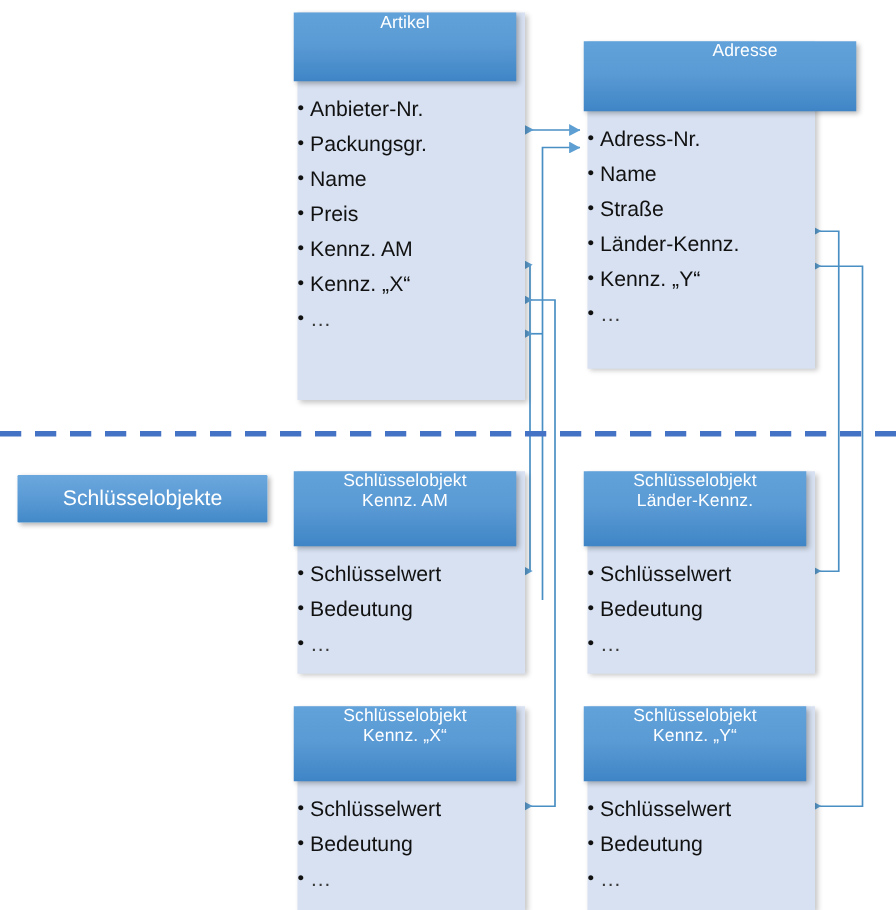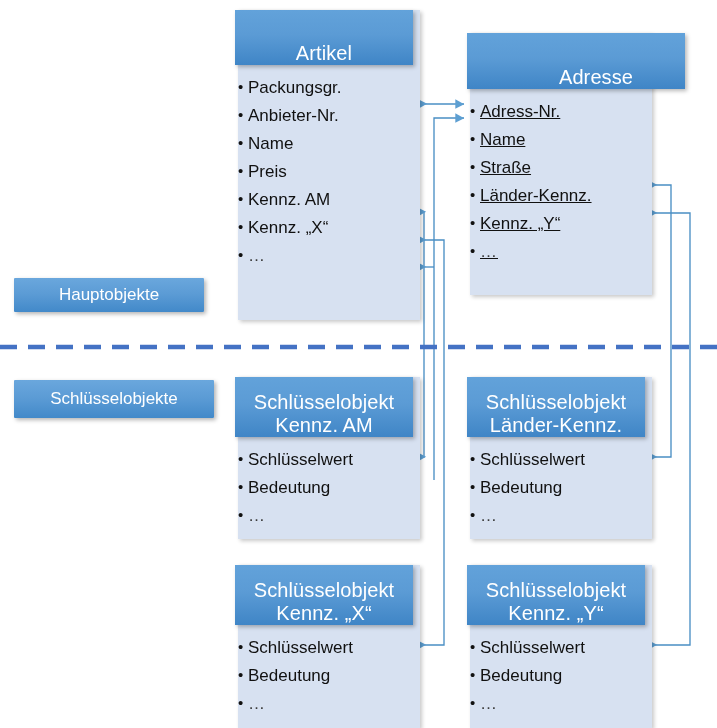--- a/index.html
+++ b/index.html
@@ -47,24 +47,24 @@
   .entity .ent-header {
     position: absolute;
     left: 0;
     top: 0;
     background: linear-gradient(180deg, #62a2da 0%, #5b9bd5 45%, #3f85c6 100%);
     color: #ffffff;
     text-align: center;
     box-shadow: 2px 2px 4px rgba(0,0,0,0.28);
     display: flex;
     align-items: center;
-    justify-content: flex-end;
+    justify-content: flex-start;
     flex-direction: column;
     line-height: 1.14;
-    font-size: 20px;
+    font-size: 14px;
     letter-spacing: 0.1px;
   }
   .entity .ent-header .hl {
     display: block;
     white-space: nowrap;
   }
   .entity .ent-fields {
     position: absolute;
     left: 3px;
     margin: 0;
@@ -146,50 +146,47 @@
       <path d="M 418 267 L 434 267" marker-start="url(#ah-left)"></path>
 
       <path d="M 649 185 L 671 185 L 671 457 L 649 457" marker-start="url(#ah-left)" marker-end="url(#ah-left)"></path>
 
       <path d="M 649 213 L 690 213 L 690 645 L 649 645" marker-start="url(#ah-left)" marker-end="url(#ah-left)"></path>
     </g>
 
     <line id="divider" x1="0" y1="347" x2="717" y2="347" stroke="#4472c4" stroke-width="4.5" stroke-dasharray="17 11"></line>
   </svg>
 
-  <div class="legend-pill" style="left:14px; top:278px; width:190px; height:34px;">
-    <span>Hauptobjekte</span>
-  </div>
 
   <div class="legend-pill" style="left:14px; top:380px; width:200px; height:38px;">
     <span>Schlüsselobjekte</span>
   </div>
 
   <div class="entity" style="left:235px; top:10px; width:185px; height:310px;">
     <div class="ent-body" style="width:182px; height:310px;"></div>
     <div class="ent-header" style="width:178px; height:55px;">
       <span class="hl">Artikel</span>
     </div>
     <ul class="ent-fields" style="top:63px; width:178px;">
+      <li>Anbieter-Nr.</li>
       <li>Packungsgr.</li>
-      <li>Anbieter-Nr.</li>
       <li>Name</li>
       <li>Preis</li>
       <li>Kennz. AM</li>
       <li>Kennz. „X“</li>
       <li class="ellipsis">…</li>
     </ul>
   </div>
 
   <div class="entity" style="left:467px; top:33px; width:185px; height:262px;">
     <div class="ent-body" style="width:182px; height:262px;"></div>
     <div class="ent-header" style="width:178px; height:56px;padding-left:40px;">
       <span class="hl">Adresse</span>
     </div>
-    <ul class="ent-fields" style="top:64px; width:178px;text-decoration:underline;">
+    <ul class="ent-fields" style="top:64px; width:178px;">
       <li>Adress-Nr.</li>
       <li>Name</li>
       <li>Straße</li>
       <li>Länder-Kennz.</li>
       <li>Kennz. „Y“</li>
       <li class="ellipsis">…</li>
     </ul>
   </div>
 
   <div class="entity" style="left:235px; top:377px; width:185px; height:162px;">

